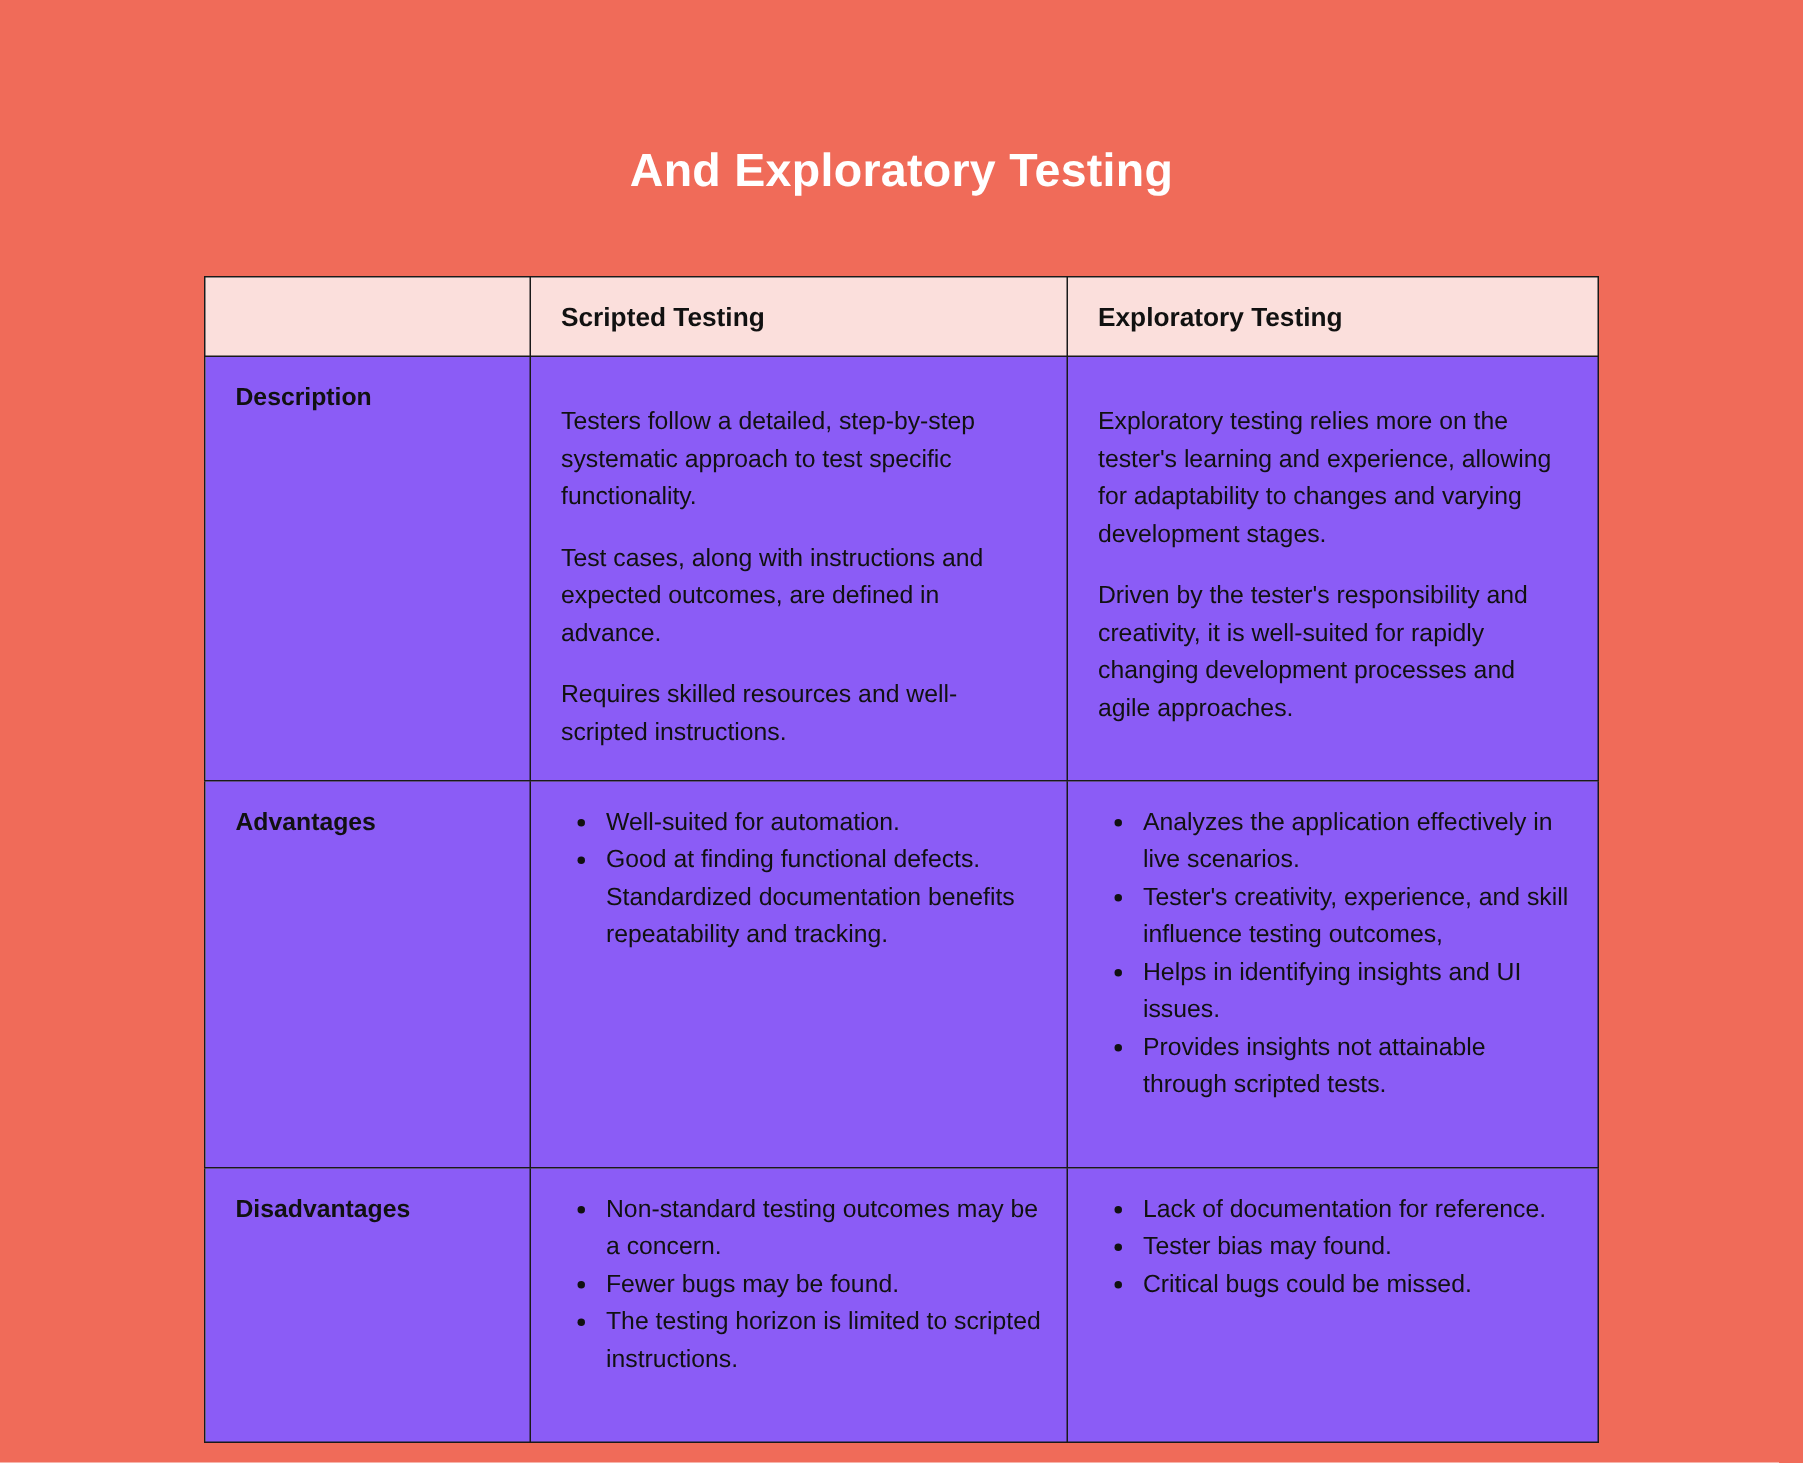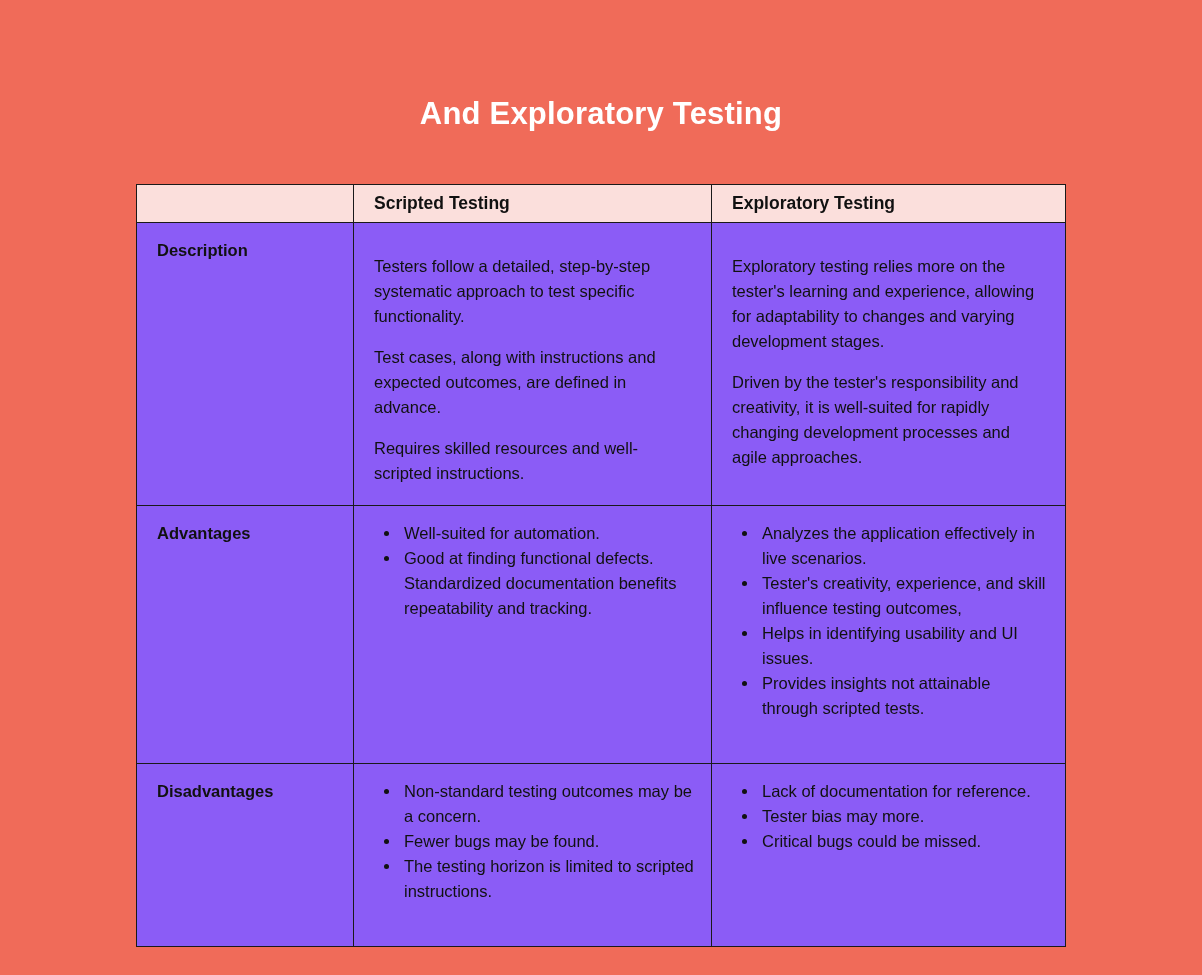--- a/index.html
+++ b/index.html
@@ -35,21 +35,21 @@
     border: 1px solid #1A1A1A;
   }
   .cmp th {
     background: #FBDFDC;
     text-align: left;
     font-size: 17.5px;
     font-weight: 700;
     color: #111111;
     padding: 0 10px 0 20px;
     vertical-align: middle;
-    height: 38px;
+    height: 53px;
   }
   .cmp td {
     background: #8b5cf6;
     vertical-align: top;
     padding: 15px 16px 10px 20px;
     font-size: 16.5px;
     line-height: 25px;
     color: #111111;
   }
   tr.row-desc { height: 245px; }
@@ -99,36 +99,36 @@
       <td>
         <ul>
           <li>Well-suited for automation.</li>
           <li>Good at finding functional defects. Standardized documentation benefits repeatability and tracking.</li>
         </ul>
       </td>
       <td>
         <ul>
           <li>Analyzes the application effectively in live scenarios.</li>
           <li>Tester's creativity, experience, and skill influence testing outcomes,</li>
-          <li>Helps in identifying usability and UI issues.</li>
+          <li>Helps in identifying insights and UI issues.</li>
           <li>Provides insights not attainable through scripted tests.</li>
         </ul>
       </td>
     </tr>
     <tr class="row-dis">
       <td class="rowlabel">Disadvantages</td>
       <td>
         <ul>
           <li>Non-standard testing outcomes may be a concern.</li>
           <li>Fewer bugs may be found.</li>
           <li>The testing horizon is limited to scripted instructions.</li>
         </ul>
       </td>
       <td>
         <ul>
           <li>Lack of documentation for reference.</li>
-          <li>Tester bias may more.</li>
+          <li>Tester bias may found.</li>
           <li>Critical bugs could be missed.</li>
         </ul>
       </td>
     </tr>
   </tbody>
 </table>
 
 </body></html>

